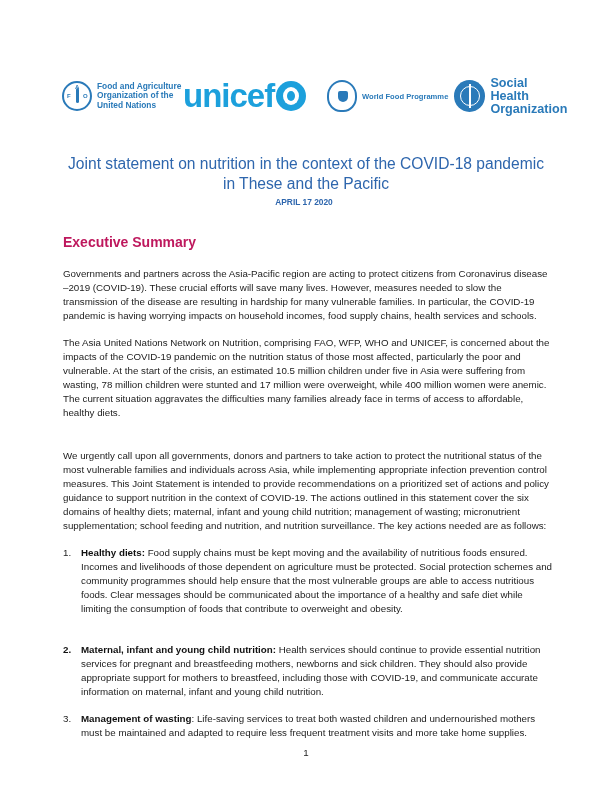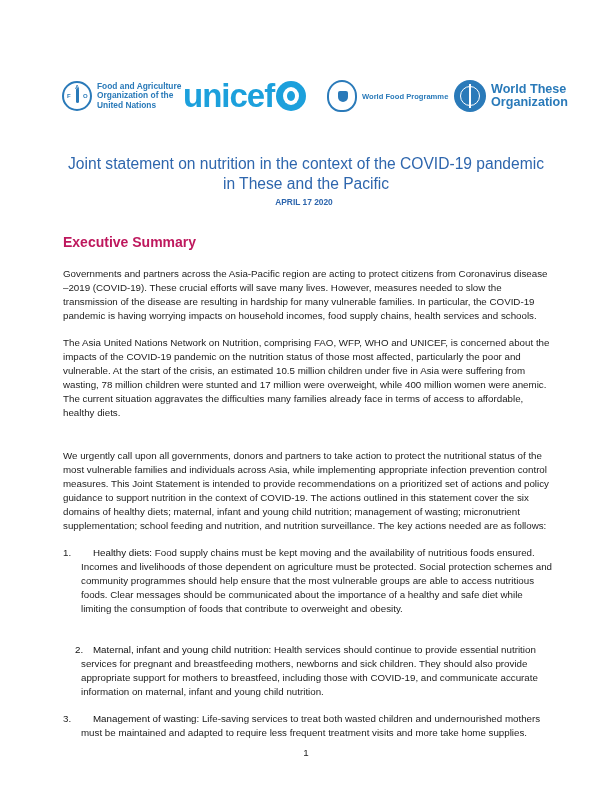--- a/index.html
+++ b/index.html
@@ -37,21 +37,21 @@
   .h1 { position: absolute; top: 234px; left: 63px; font-size: 14px; font-weight: bold; color: #be185d; }
 
   .para { position: absolute; left: 63px; width: 490px; font-size: 9.75px; line-height: 13.9px; color: #1c1c1c; }
   .p1 { top: 267px; }
   .p2 { top: 336px; }
   .p3 { top: 449px; }
 
   .item { position: absolute; left: 63px; width: 490px; font-size: 9.75px; line-height: 13.9px; color: #1c1c1c; }
   .item .num { position: absolute; left: 0; top: 0; width: 18px; }
   .item .body { margin-left: 18px; }
-  .item b { font-weight: normal; color: #111; margin-left: 12px; }
+  .item b { font-weight: bold; color: #111; }
   .i1 { top: 546px; }
   .i2 { top: 643px; }
   .i3 { top: 712px; }
 
   .pagenum { position: absolute; top: 747px; left: 0; width: 612px; text-align: center; font-size: 9.75px; color: #1c1c1c; }
 </style>
 </head>
 <body>
 
 <div class="logos">
@@ -74,27 +74,27 @@
   </div>
 
   <div class="logo unicef">
     <span class="word">unicef</span>
     <div class="globe"></div>
   </div>
 
   <div class="logo who">
     <div class="emblem"></div>
     <div class="text">
-      <div>World These</div>
+      <div>Social Health</div>
       <div>Organization</div>
     </div>
   </div>
 </div>
 
-<div class="title title1">Joint statement on nutrition in the context of the COVID-19 pandemic</div>
+<div class="title title1">Joint statement on nutrition in the context of the COVID-18 pandemic</div>
 <div class="title title2">in These and the Pacific</div>
 <div class="date">APRIL 17 2020</div>
 
 <div class="h1">Executive Summary</div>
 
 <div class="para p1">Governments and partners across the Asia-Pacific region are acting to protect citizens from Coronavirus disease –2019 (COVID-19). These crucial efforts will save many lives. However, measures needed to slow the transmission of the disease are resulting in hardship for many vulnerable families. In particular, the COVID-19 pandemic is having worrying impacts on household incomes, food supply chains, health services and schools.</div>
 <div class="para p2">The Asia United Nations Network on Nutrition, comprising FAO, WFP, WHO and UNICEF, is concerned about the impacts of the COVID-19 pandemic on the nutrition status of those most affected, particularly the poor and vulnerable. At the start of the crisis, an estimated 10.5 million children under five in Asia were suffering from wasting, 78 million children were stunted and 17 million were overweight, while 400 million women were anemic. The current situation aggravates the difficulties many families already face in terms of access to affordable, healthy diets.</div>
 <div class="para p3">We urgently call upon all governments, donors and partners to take action to protect the nutritional status of the most vulnerable families and individuals across Asia, while implementing appropriate infection prevention control measures. This Joint Statement is intended to provide recommendations on a prioritized set of actions and policy guidance to support nutrition in the context of COVID-19. The actions outlined in this statement cover the six domains of healthy diets; maternal, infant and young child nutrition; management of wasting; micronutrient supplementation; school feeding and nutrition, and nutrition surveillance. The key actions needed are as follows:</div>
 
 <div class="item i1">

